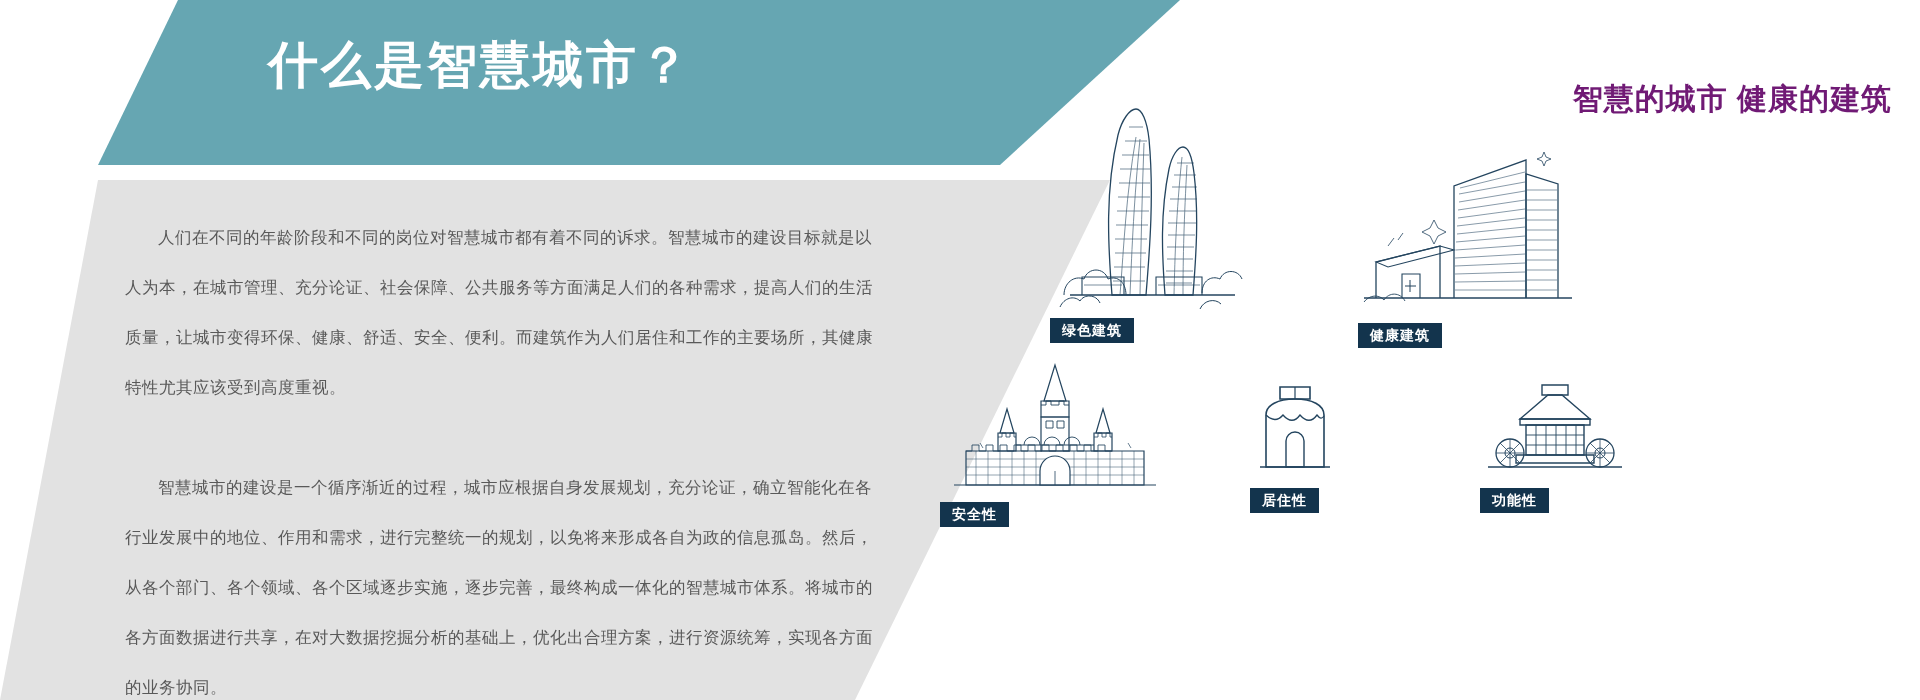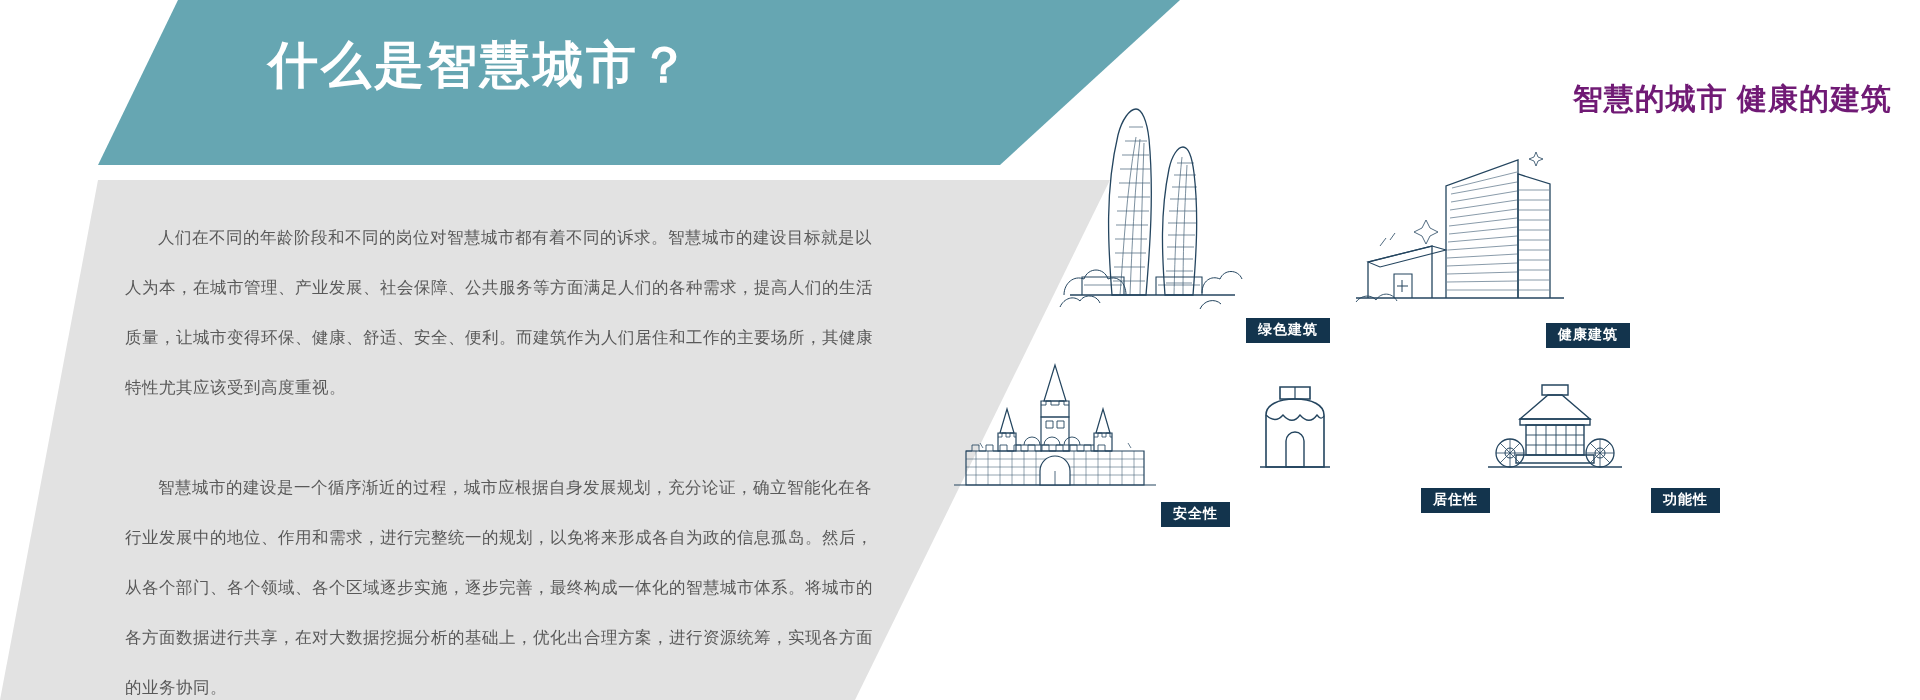--- a/index.html
+++ b/index.html
@@ -42,50 +42,50 @@
   .copy{
     position:absolute; left:125px; top:212px; width:760px;
     color:#595959; font-size:16.5px; line-height:50px;
     letter-spacing:0.5px;
   }
   .copy p{ text-indent: 2em; }
   .copy p + p{ margin-top:50px; }
 
   
   .illus-area{ position:absolute; left:1050px; top:95px; width:850px; height:520px; }
-  .icon-cell{ position:absolute; text-align:right;font-family:Liberation Mono, monospace; }
+  .icon-cell{ position:absolute; text-align:left; }
   .icon-art{ display:block; margin:0 auto; }
   .icon-art svg{ display:block; }
   .badge{
     display:inline-block; margin-top:8px;
     background:#13344d; color:#ffffff;
     font-size:14px; font-weight:bold; letter-spacing:1px;
     padding:5px 12px 6px 12px; line-height:1;
     white-space:nowrap;
   }
   .r1a{ left:0px;   top:0px;   width:280px; }
-  .r1b{ left:300px; top:55px;  width:280px; }
+  .r1b{ left:308px; top:55px;  width:280px; }
   .r2a{ left:-110px;top:264px; width:290px; }
   .r2b{ left:200px; top:280px; width:240px; }
   .r2c{ left:430px; top:280px; width:240px; }
 </style>
 </head>
 <body>
 
 <div id="stage">
 
   <div class="title-banner"></div>
   <div class="title-text">什么是智慧城市？</div>
 
   <div class="right-heading">智慧的城市  健康的建筑</div>
 
   <div class="body-panel"></div>
 
   <div class="copy">
-    <p>人们在不同的年龄阶段和不同的岗位对智慧城市都有着不同的诉求。智慧城市的建设目标就是以人为本，在城市管理、产业发展、社会保障、公共服务等方面满足人们的各种需求，提高人们的生活质量，让城市变得环保、健康、舒适、安全、便利。而建筑作为人们居住和工作的主要场所，其健康特性尤其应该受到高度重视。</p>
+    <p>人们在不同的年龄阶段和不同的岗位对智慧城市都有着不同的诉求。智慧城市的建设目标就是以人为本，在城市管理、充分论证、社会保障、公共服务等方面满足人们的各种需求，提高人们的生活质量，让城市变得环保、健康、舒适、安全、便利。而建筑作为人们居住和工作的主要场所，其健康特性尤其应该受到高度重视。</p>
     <p>智慧城市的建设是一个循序渐近的过程，城市应根据自身发展规划，充分论证，确立智能化在各行业发展中的地位、作用和需求，进行完整统一的规划，以免将来形成各自为政的信息孤岛。然后，从各个部门、各个领域、各个区域逐步实施，逐步完善，最终构成一体化的智慧城市体系。将城市的各方面数据进行共享，在对大数据挖掘分析的基础上，优化出合理方案，进行资源统筹，实现各方面的业务协同。</p>
   </div>
 
   <div class="illus-area">
 
     <div class="icon-cell r1a">
       <div class="icon-art">
         <svg width="200" height="215" viewBox="0 0 200 215" fill="none" stroke="#24455f" stroke-width="1.3">
           <path d="M62 200 C58 150 55 95 68 40 C72 24 80 14 86 14 C92 14 97 26 99 44 C104 98 100 152 96 200Z"></path>
           <path d="M115 200 C112 160 110 118 119 74 C122 60 128 52 133 52 C138 52 142 62 144 78 C149 120 146 162 143 200Z"></path>

